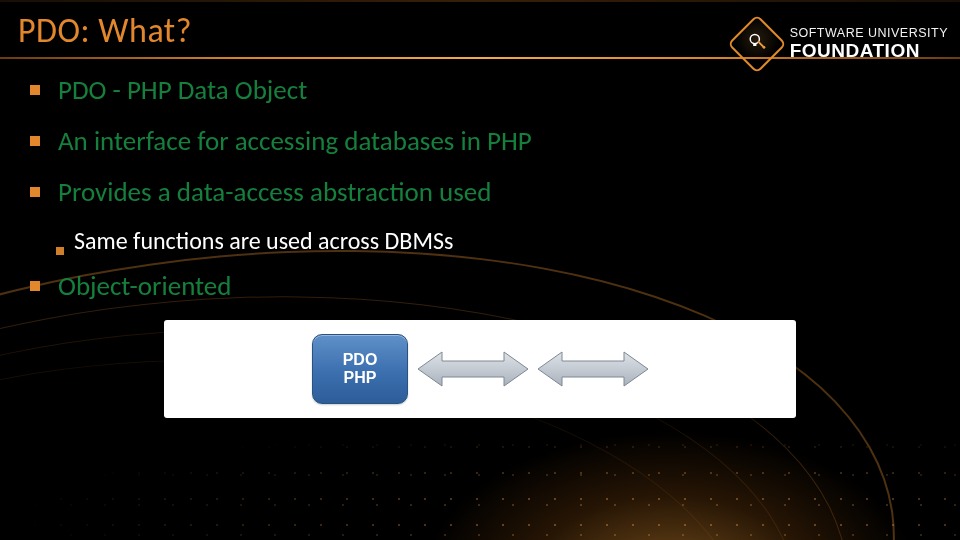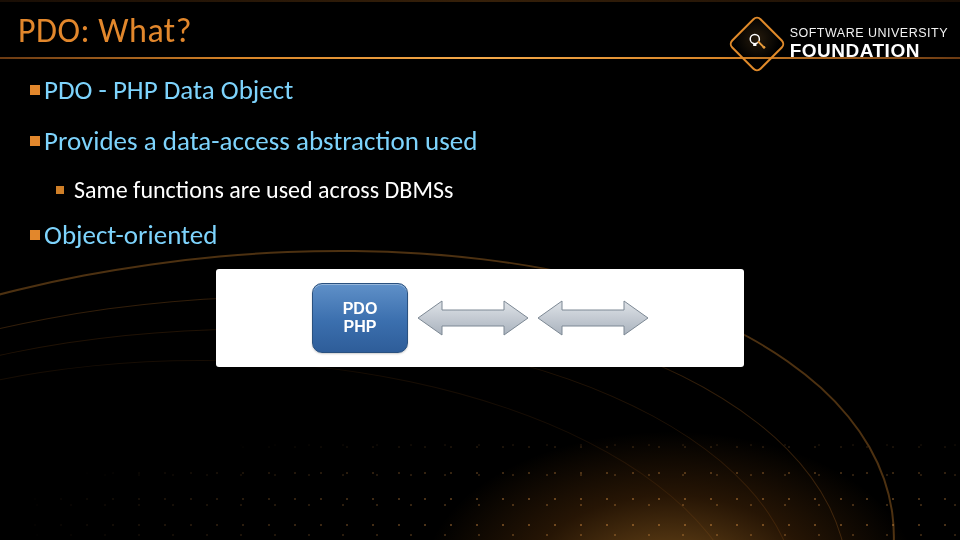--- a/index.html
+++ b/index.html
@@ -88,46 +88,46 @@
 
   
   .content {
     position: relative;
     padding: 14px 30px 0 30px;
     z-index: 2;
   }
   .b1 {
     display: flex;
     align-items: flex-start;
-    gap: 4px;
+    gap: 18px;
     font-size: 27px;
-    color: #7dd3fc;
+    color: #15803d;
     margin-bottom: 18px;
   }
   .b1 .sq, .b2 .sq {
     width: 10px; height: 10px;
     background: #E2872C;
     margin-top: 12px;
     flex: 0 0 auto;
   }
   .b2 {
     display: flex;
-    align-items: flex-start;
+    align-items: flex-end;
     gap: 10px;
     font-size: 24px;
     color: #fff;
     margin: 6px 0 14px 26px;
   }
   .b2 .sq { width:8px; height:8px; background:#cf7f28; margin-top:11px; }
 
   
   .diagram-wrap {
     position: relative;
     margin: 4px auto 0 auto;
-    width: 528px;
+    width: 632px;
     background: #fff;
     border-radius: 3px;
     padding: 14px 12px;
     display: flex;
     align-items: center;
     justify-content: center;
     gap: 10px;
     box-shadow: 0 2px 6px rgba(0,0,0,0.5);
     z-index: 3;
   }
@@ -181,20 +181,24 @@
   <div class="logo-text">
     <div class="l1">SOFTWARE UNIVERSITY</div>
     <div class="l2">FOUNDATION</div>
   </div>
 </div>
 
 <div class="content">
   <div class="b1">
     <span class="sq"></span>
     <span>PDO - PHP Data Object</span>
+  </div>
+  <div class="b1">
+    <span class="sq"></span>
+    <span>An interface for accessing databases in PHP</span>
   </div>
   <div class="b1">
     <span class="sq"></span>
     <span>Provides a data-access abstraction used</span>
   </div>
   <div class="b2">
     <span class="sq"></span>
     <span>Same functions are used across DBMSs</span>
   </div>
   <div class="b1">

